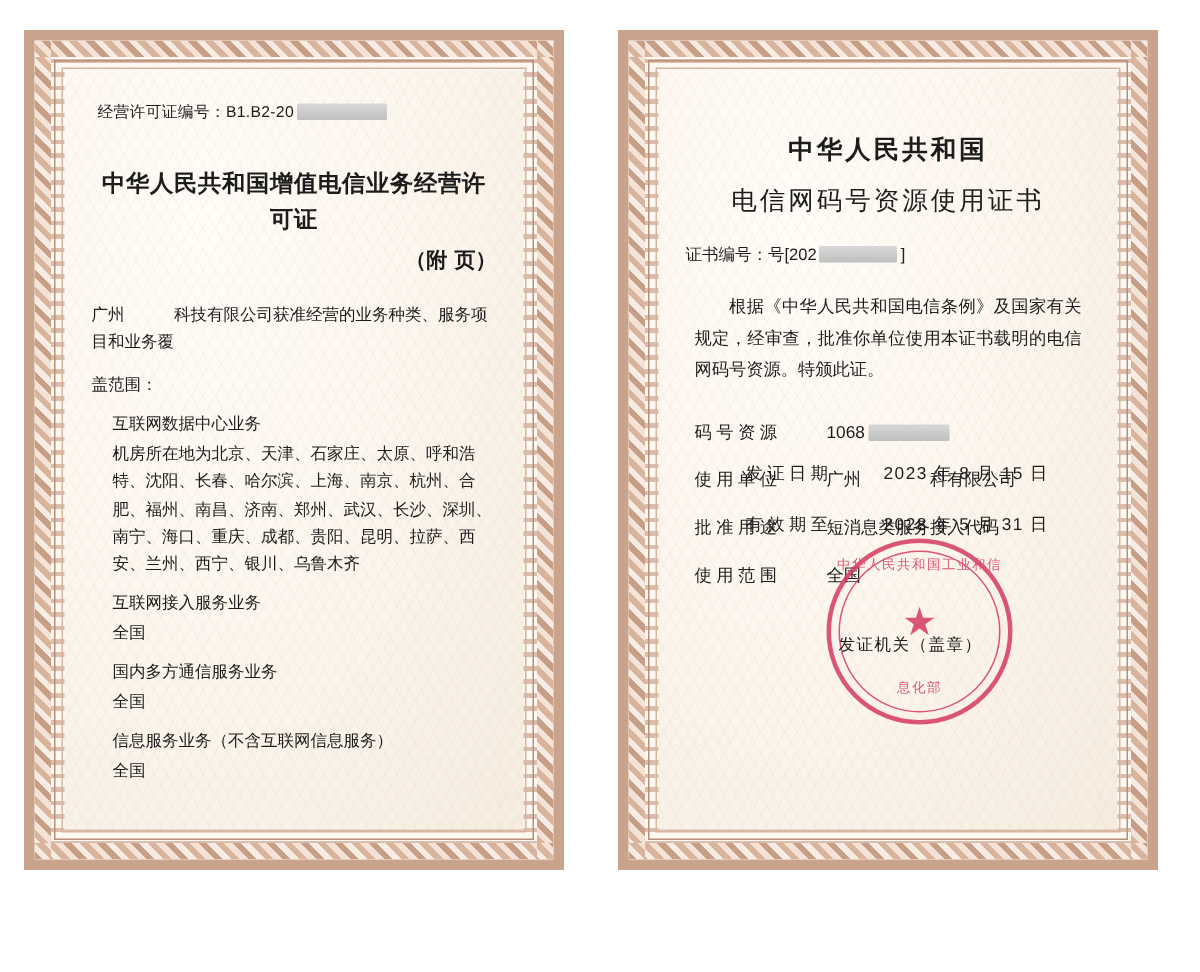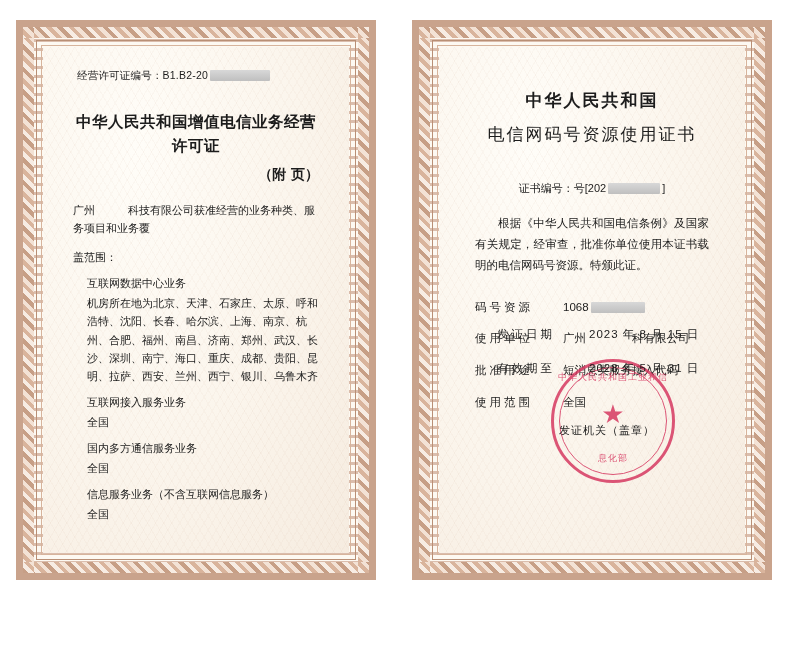--- a/index.html
+++ b/index.html
@@ -88,21 +88,21 @@
     content: "";
     position: absolute;
     inset: 0;
     background:
       repeating-linear-gradient(60deg, rgba(200,160,135,0.06) 0 1px, rgba(255,255,255,0) 1px 7px),
       repeating-linear-gradient(-60deg, rgba(200,160,135,0.06) 0 1px, rgba(255,255,255,0) 1px 7px);
     pointer-events: none;
   }
   .content {
     position: relative;
-    padding: 14px 30px;
+    padding: 14px 18px;
     color: #1c1c1c;
     font-size: 11px;
     line-height: 1.55;
   }
 
   
   .lic-no {
     font-size: 10.5px;
     margin: 6px 0 0 4px;
     letter-spacing: 0.2px;
@@ -162,22 +162,21 @@
   }
   .title-right2 {
     text-align: center;
     font-size: 17px;
     font-weight: normal;
     letter-spacing: 2px;
     margin-top: 8px;
     font-family: "DejaVu Serif", serif;
   }
   .cert-no {
-    margin-top: 32px;
-    text-align: center;
+    margin-top: 14px;
     font-size: 11px;
     white-space: nowrap;
   }
   .body-para {
     margin-top: 16px;
     font-size: 11.5px;
     line-height: 1.85;
     text-align: justify;
     text-indent: 2em;
     padding: 0 6px;

